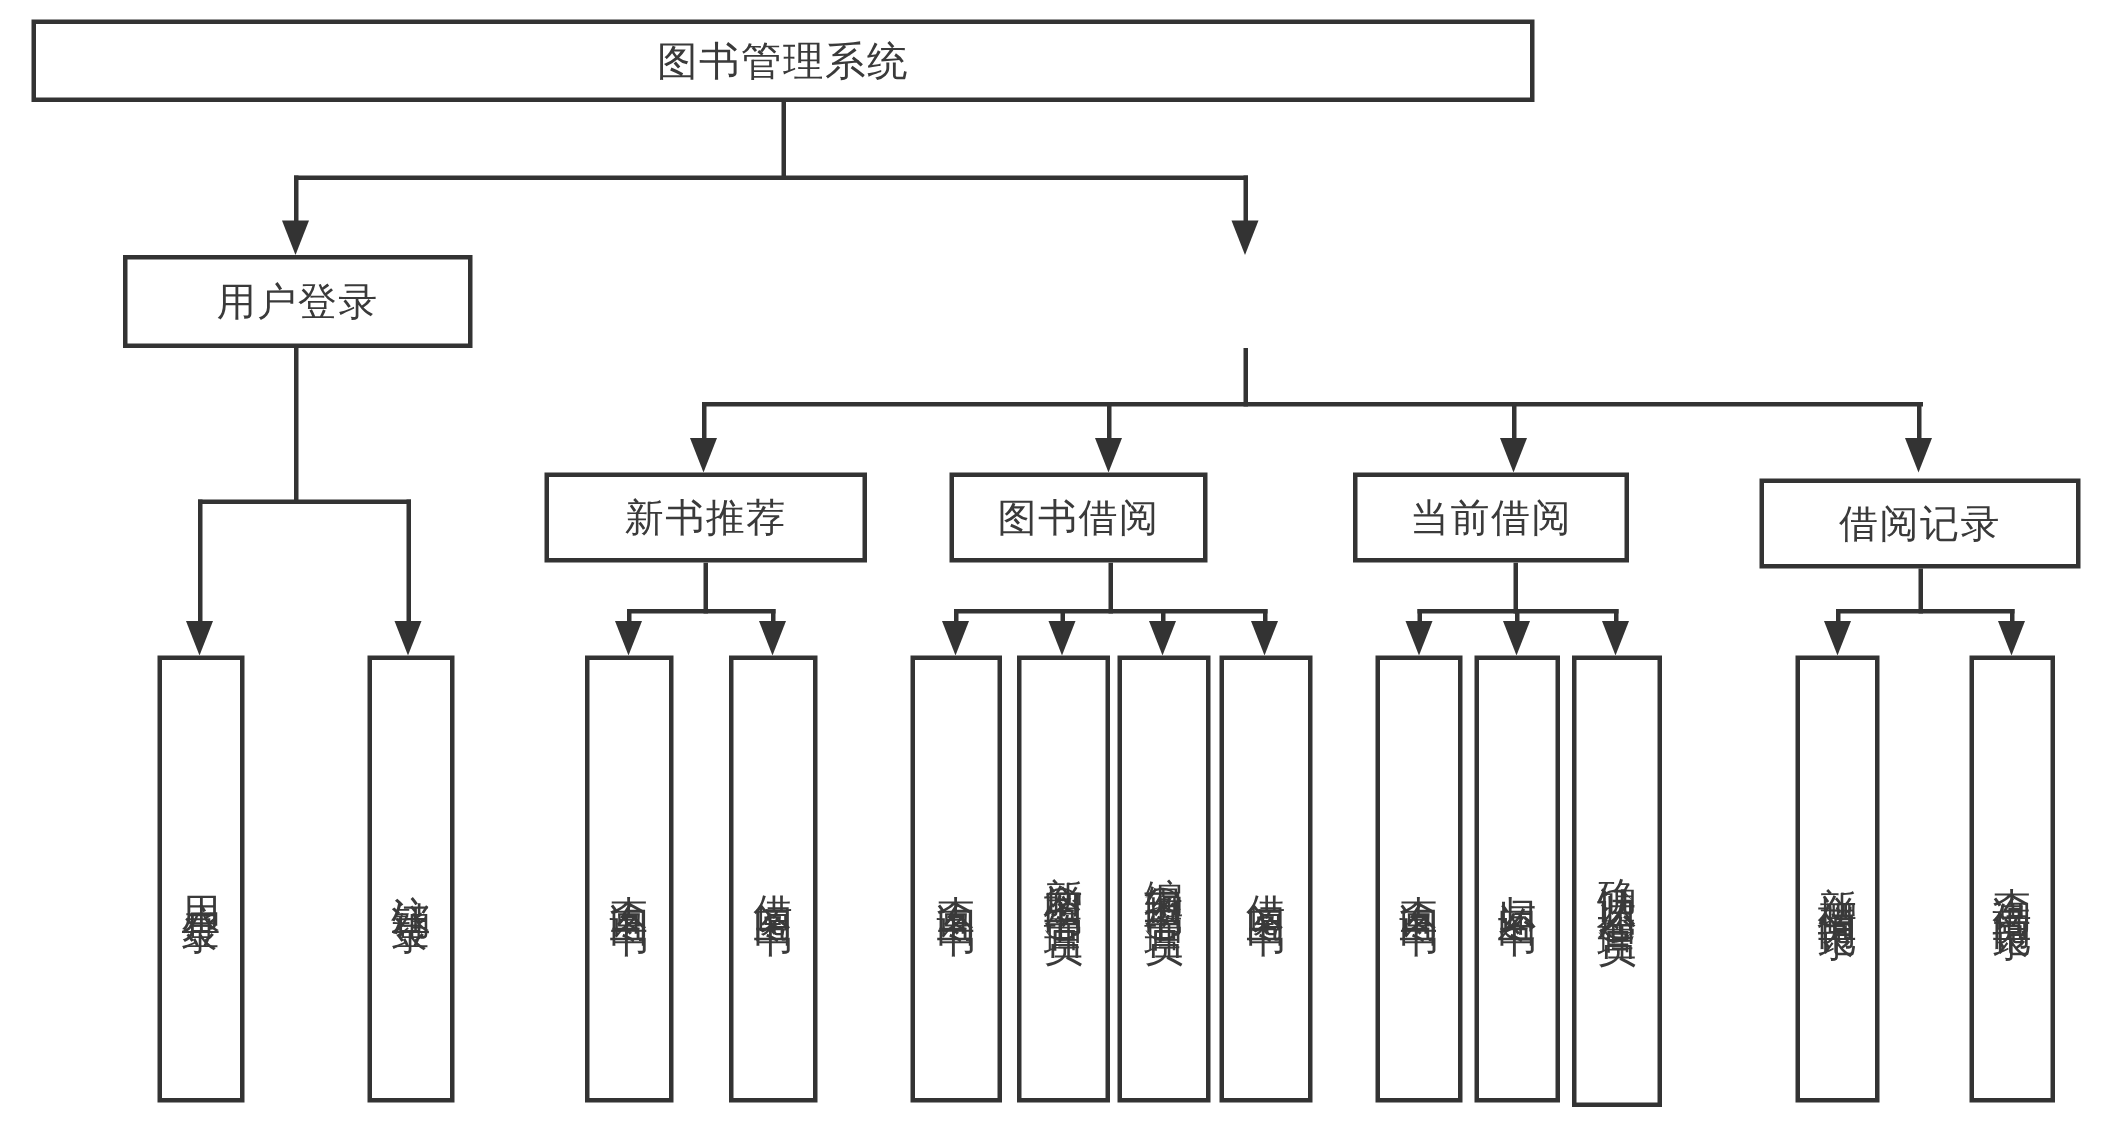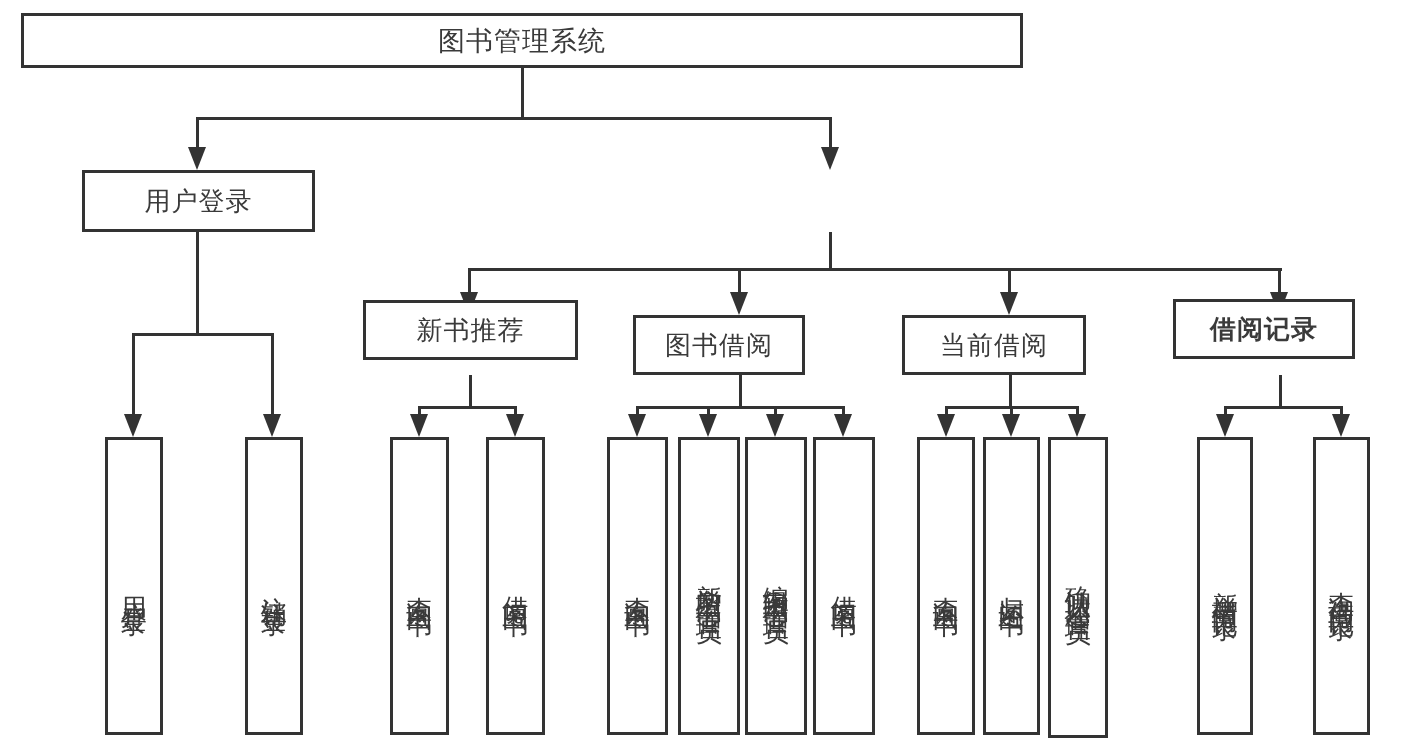--- a/index.html
+++ b/index.html
@@ -122,30 +122,30 @@
   <div class="a" style="left:1332px;top:414px;"></div>
 
   <div class="box hbox root-box" style="left:21px;top:13px;width:1002px;height:55px;">
     <span>图书管理系统</span>
   </div>
 
   <div class="box hbox" style="left:82px;top:170px;width:233px;height:62px;">
     <span>用户登录</span>
   </div>
 
-  <div class="box hbox" style="left:363px;top:300px;width:215px;height:60px;">
+  <div class="box hbox" style="left:363px;top:315px;width:215px;height:60px;">
     <span>新书推荐</span>
   </div>
   <div class="box hbox" style="left:633px;top:315px;width:172px;height:60px;">
     <span>图书借阅</span>
   </div>
   <div class="box hbox" style="left:902px;top:315px;width:184px;height:60px;">
     <span>当前借阅</span>
   </div>
-  <div class="box hbox" style="left:1173px;top:299px;width:182px;height:60px;font-weight:bold;">
+  <div class="box hbox" style="left:1173px;top:319px;width:214px;height:60px;">
     <span>借阅记录</span>
   </div>
 
   <div class="box" style="left:105px;top:437px;width:58px;height:298px;">
     <span class="vt">用户登录</span>
   </div>
   <div class="box" style="left:245px;top:437px;width:58px;height:298px;">
     <span class="vt">注销登录</span>
   </div>
 

